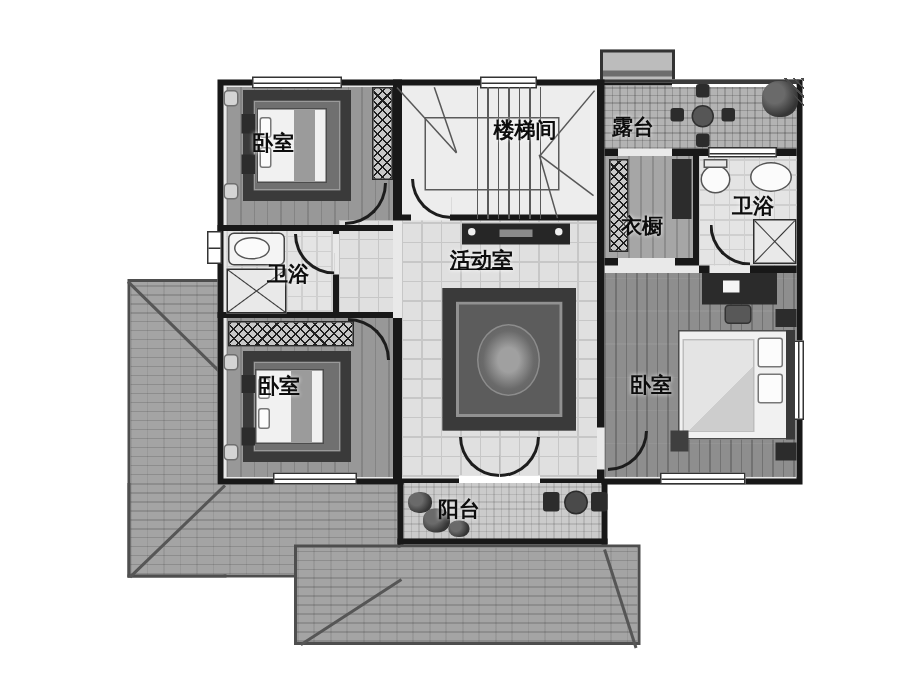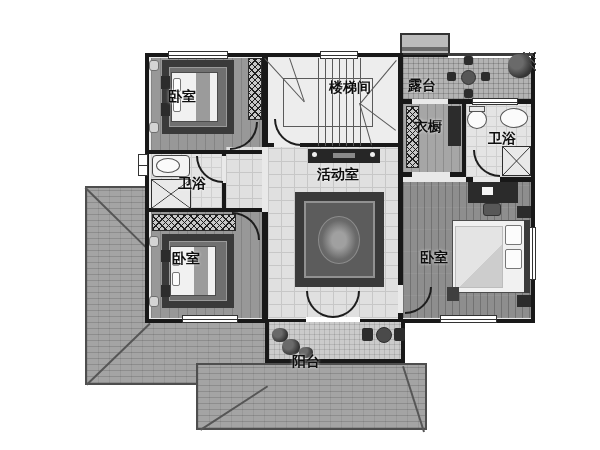--- a/index.html
+++ b/index.html
@@ -227,21 +227,21 @@
   <div class="a blob" style="left:272px;top:328px;width:16px;height:14px;"></div>
   <div class="a blob" style="left:282px;top:339px;width:18px;height:16px;"></div>
   <div class="a blob" style="left:299px;top:347px;width:14px;height:11px;"></div>
   <div class="a" style="left:376px;top:327px;width:16px;height:16px;border-radius:50%;background:#4a4a4a;border:1px solid #2c2c2c;"></div>
   <div class="a dark" style="left:362px;top:328px;width:11px;height:13px;border-radius:2px;"></div>
   <div class="a dark" style="left:394px;top:328px;width:11px;height:13px;border-radius:2px;"></div>
 
   <div class="a lbl" style="left:168px;top:89px;">卧室</div>
   <div class="a lbl" style="left:329px;top:80px;">楼梯间</div>
   <div class="a lbl" style="left:408px;top:78px;">露台</div>
-  <div class="a lbl" style="left:414px;top:120px;font-family:Liberation Serif, serif;">衣橱</div>
+  <div class="a lbl" style="left:414px;top:144px;">衣橱</div>
   <div class="a lbl" style="left:488px;top:131px;">卫浴</div>
   <div class="a lbl" style="left:178px;top:176px;">卫浴</div>
-  <div class="a lbl" style="left:317px;top:167px;">活动室</div>
+  <div class="a lbl" style="left:300px;top:167px;text-decoration:underline;">活动室</div>
   <div class="a lbl" style="left:172px;top:251px;">卧室</div>
   <div class="a lbl" style="left:420px;top:250px;">卧室</div>
-  <div class="a lbl" style="left:292px;top:333px;margin-top:21px;">阳台</div>
+  <div class="a lbl" style="left:292px;top:333px;">阳台</div>
 
 </div>
 
 </body></html>

